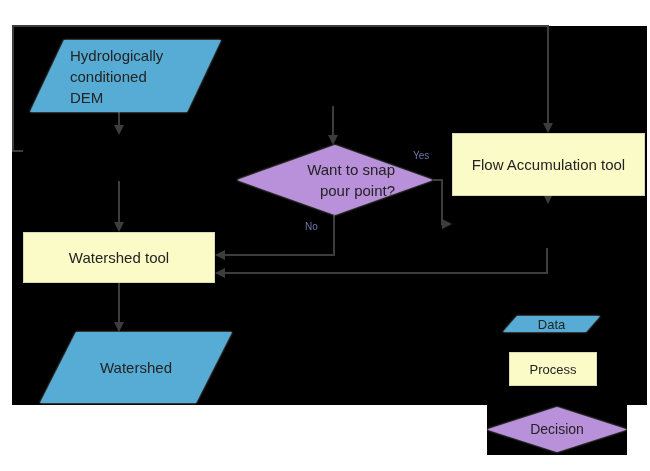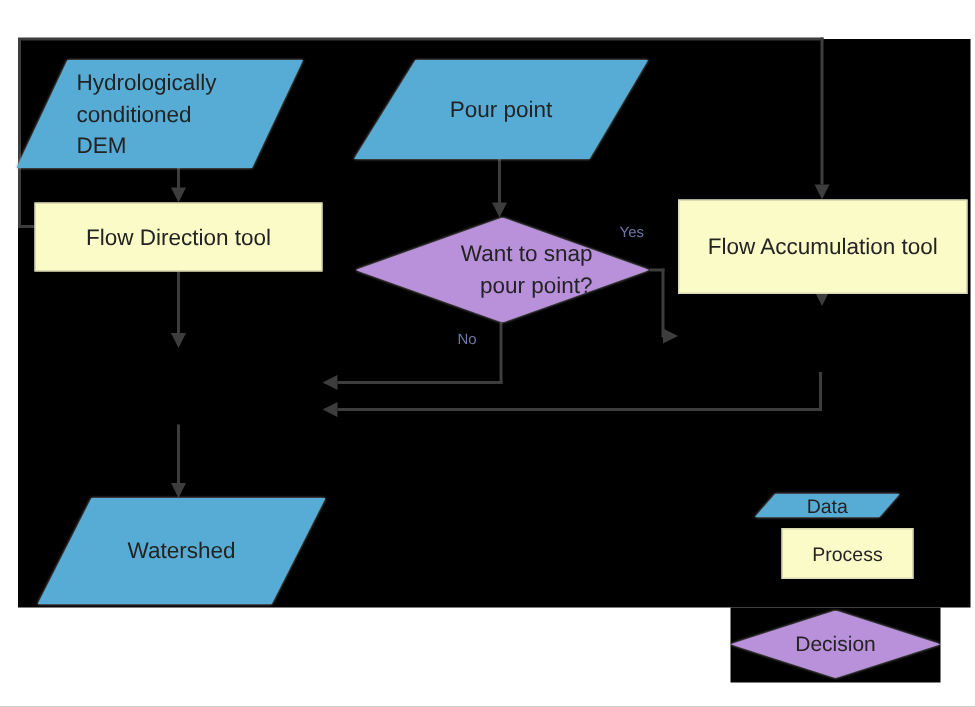--- a/index.html
+++ b/index.html
@@ -63,65 +63,59 @@
   <div class="line" style="left:225px;top:254px;width:110px;height:2px;"></div>
   <div class="ah ah-left" style="left:215px;top:250px;"></div>
 
   <div class="line" style="left:546px;top:248px;width:2px;height:26px;"></div>
   <div class="line" style="left:225px;top:272px;width:323px;height:2px;"></div>
   <div class="ah ah-left" style="left:215px;top:268px;"></div>
 
   <div class="edge-label" style="left:413px;top:150px;text-align:right;">Yes</div>
   <div class="edge-label" style="left:305px;top:221px;">No</div>
 
-  <div class="shadow-wrap" style="position:absolute;left:11px;top:40px;width:191px;height:72px;">
+  <div class="shadow-wrap" style="position:absolute;left:30px;top:40px;width:191px;height:72px;">
     <div class="node data-shape" style="width:191px;height:72px;justify-content:flex-start;text-align:left;
          clip-path:polygon(34px 0,100% 0,157px 100%,0 100%);">
       <div style="padding-left:40px;width:112px;">Hydrologically conditioned DEM</div>
     </div>
   </div>
 
-  <div class="shadow-wrap" style="position:absolute;left:236px;top:40px;width:196px;height:66px;">
-    <div class="node data-shape" style="width:196px;height:66px;
-         clip-path:polygon(41px 0,100% 0,157px 100%,0 100%);">
-      <div>Pour point</div>
-    </div>
-  </div>
 
-  <div class="node process-shape" style="left:23px;top:135px;width:192px;height:46px;">
-    <div>Flow Direction tool</div>
-  </div>
 
   <div class="node process-shape" style="left:452px;top:133px;width:193px;height:63px;">
     <div>Flow Accumulation tool</div>
   </div>
 
   <div class="shadow-wrap" style="position:absolute;left:237px;top:145px;width:196px;height:70px;">
     <div class="node decision-shape" style="width:196px;height:70px;text-align:right;">
       <div style="width:120px;">Want to snap pour point?</div>
     </div>
   </div>
 
 
+  <div class="node process-shape" style="left:23px;top:232px;width:192px;height:51px;">
+    <div>Watershed tool</div>
+  </div>
 
-  <div class="shadow-wrap" style="position:absolute;left:25px;top:332px;width:192px;height:89px;">
+  <div class="shadow-wrap" style="position:absolute;left:40px;top:332px;width:192px;height:89px;">
     <div class="node data-shape" style="width:192px;height:71px;
          clip-path:polygon(36px 0,100% 0,156px 100%,0 100%);">
       <div>Watershed</div>
     </div>
   </div>
 
-  <div class="shadow-wrap" style="position:absolute;left:503px;top:329px;width:97px;height:16px;">
+  <div class="shadow-wrap" style="position:absolute;left:503px;top:316px;width:97px;height:16px;">
     <div class="node data-shape legend-label" style="width:97px;height:16px;
          clip-path:polygon(14px 0,100% 0,83px 100%,0 100%);">
       <div>Data</div>
     </div>
   </div>
 
-  <div class="node process-shape legend-label" style="left:509px;top:352px;width:88px;height:34px;margin-left:12px;">
+  <div class="node process-shape legend-label" style="left:509px;top:352px;width:88px;height:34px;">
     <div>Process</div>
   </div>
 
   <div class="shadow-wrap" style="position:absolute;left:487px;top:407px;width:140px;height:45px;">
     <div class="node decision-shape" style="width:140px;height:45px;font-size:14px;">
       <div>Decision</div>
     </div>
   </div>
 
 </div>

